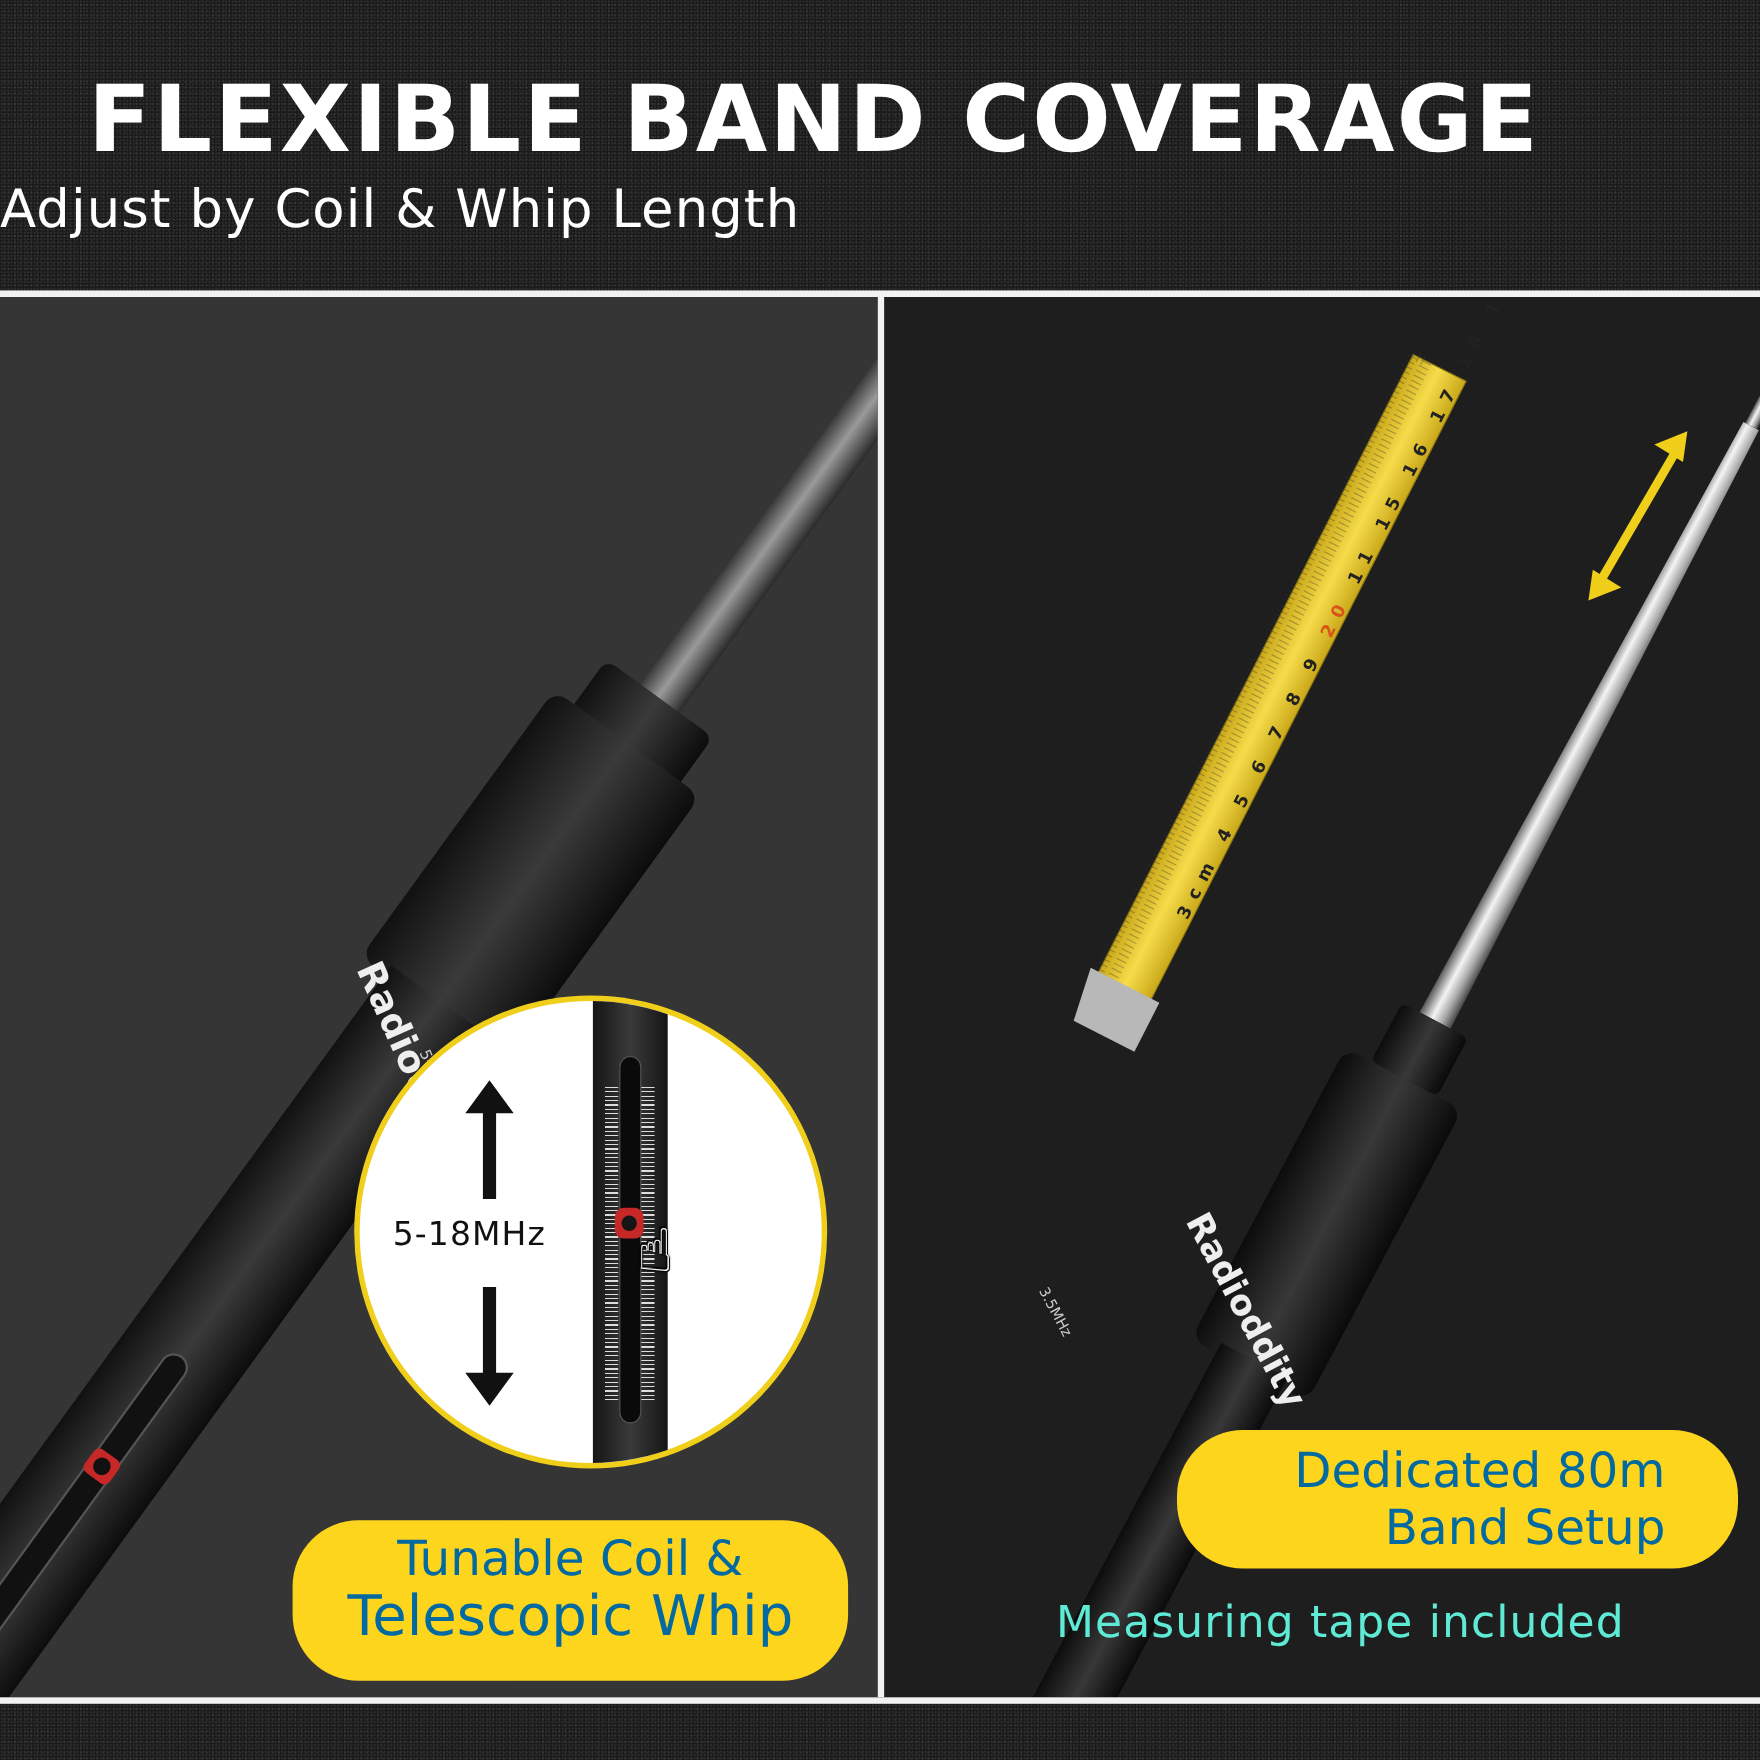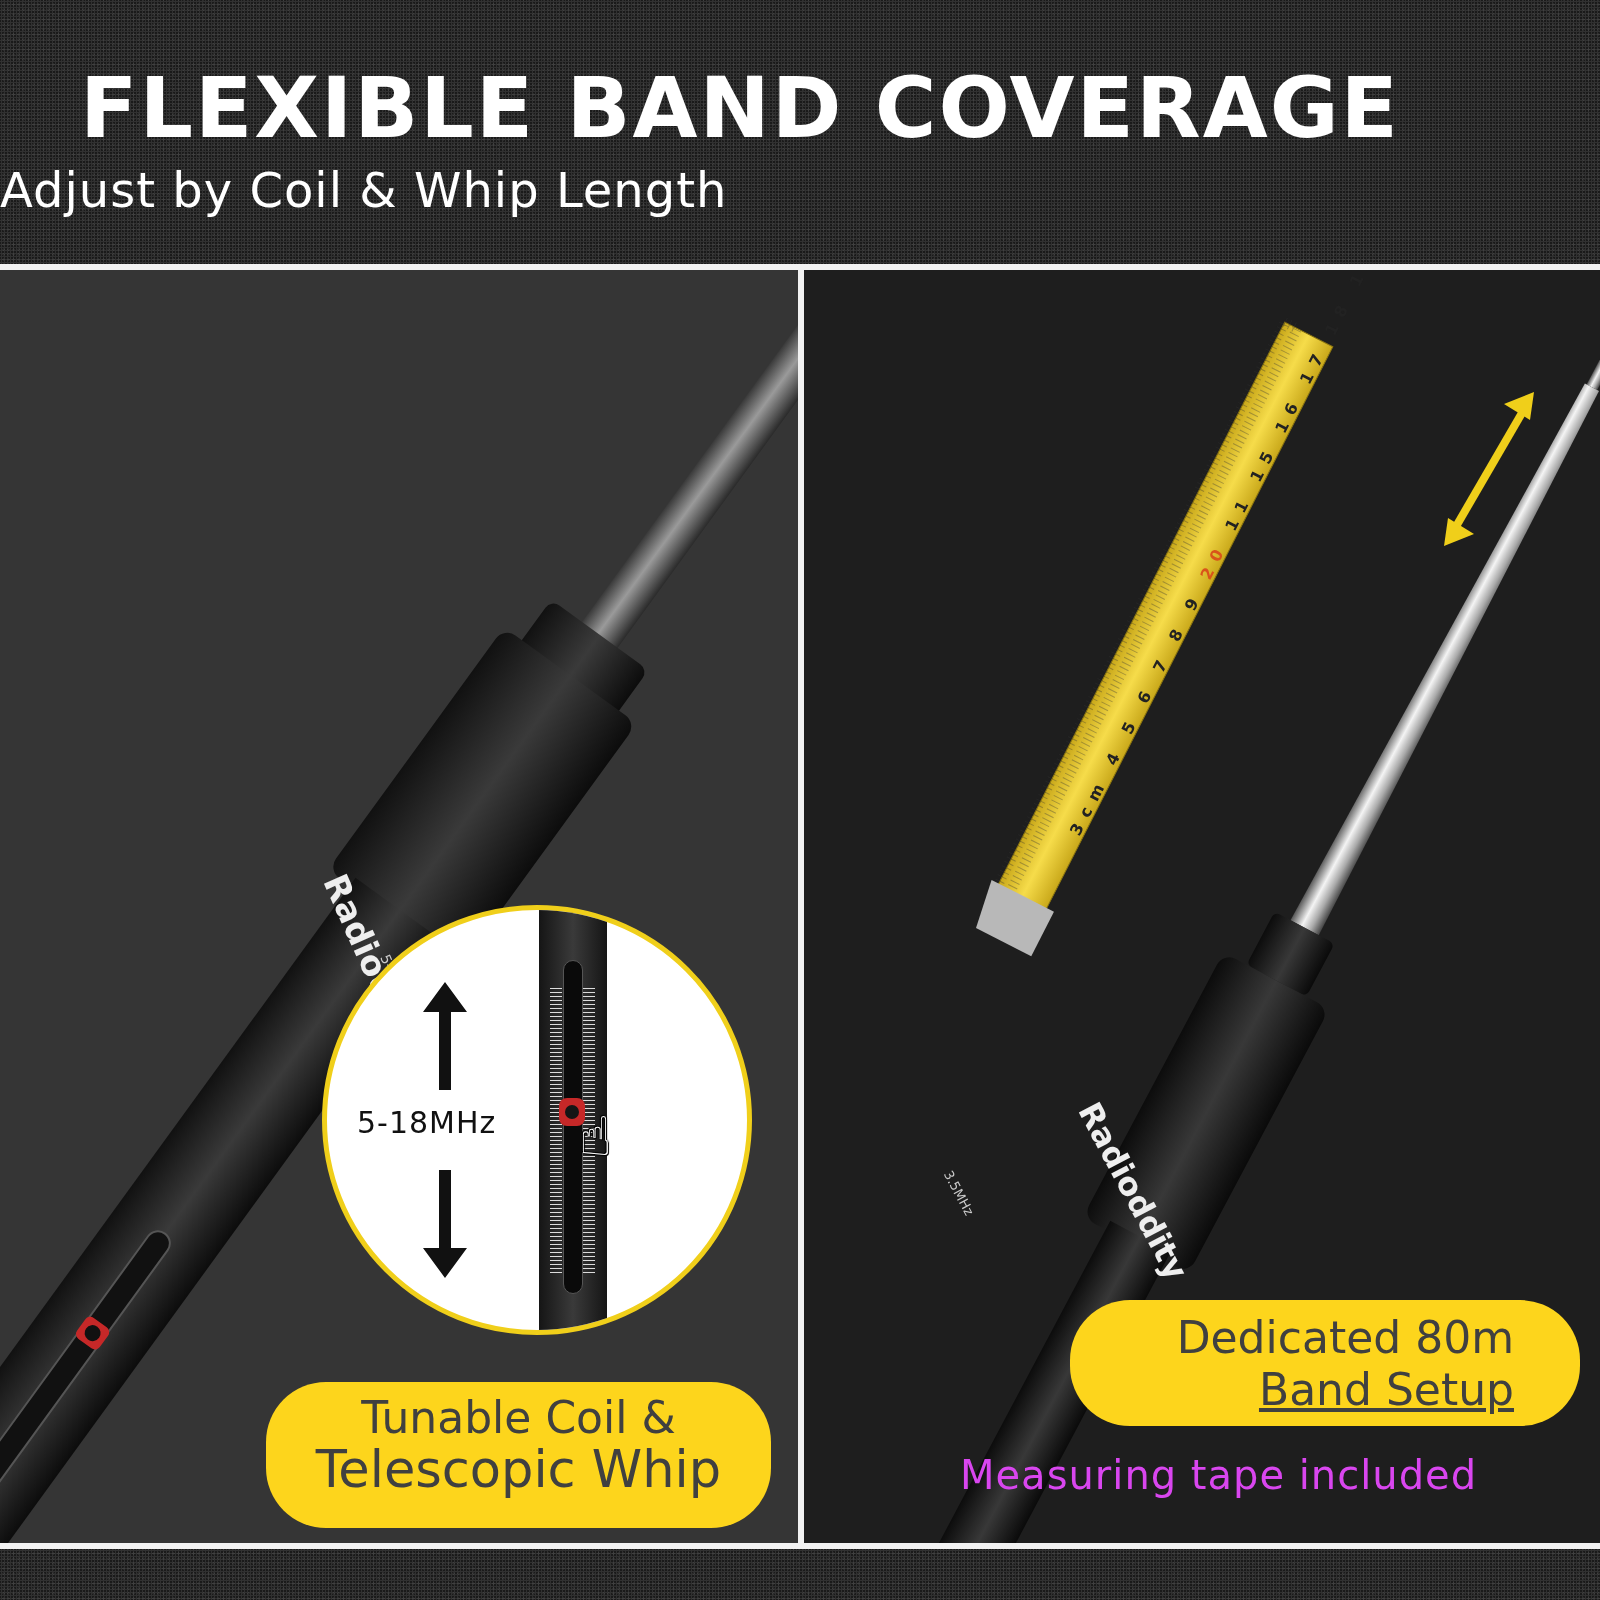--- a/index.html
+++ b/index.html
@@ -13,23 +13,23 @@
   .title{position:absolute;left:0;width:1480px;top:58px;text-align:center;color:#fff;font-weight:bold;font-size:84px;letter-spacing:2px;line-height:100px;}
   .subtitle{position:absolute;left:0;width:1600px;top:160px;text-align:left;color:#fff;font-size:48px;line-height:60px;letter-spacing:1px;}
   .hline{position:absolute;left:0;width:1600px;height:6px;background:#f2f2f2;}
   .panel{position:absolute;top:270px;height:1273px;overflow:hidden;}
   .panel-left{left:0;width:798px;background:#2e2e2e;}
   .panel-right{left:804px;width:796px;background:#202020;}
   .panel-left.grain{background-color:#353535;}
   .panel-right.grain{background-color:#1e1e1e;}
   .vline{position:absolute;left:798px;top:270px;width:6px;height:1273px;background:#f2f2f2;}
   .footer{position:absolute;left:0;top:1549px;width:1600px;height:51px;}
-  .pill{position:absolute;background:#fdd51c;border-radius:60px;color:#404040;text-align:center;}
+  .pill{position:absolute;background:#fdd51c;border-radius:60px;color:#0369a1;text-align:center;}
   .pill span{display:block;}
-  .caption{position:absolute;color:#d946ef;font-size:40px;letter-spacing:1px;}
+  .caption{position:absolute;color:#5eead4;font-size:40px;letter-spacing:1px;}
   .abs{position:absolute;}
   .logo-text{position:absolute;color:#eee;font-weight:bold;font-family:"DejaVu Sans",sans-serif;}
 </style>
 </head>
 <body>
 
 <div class="header grain">
   <div class="title">FLEXIBLE BAND COVERAGE</div>
   <div class="subtitle">Adjust by Coil &amp; Whip Length</div>
 </div>
@@ -140,19 +140,19 @@
     </g>
   </svg>
 
   <div class="abs" style="left:262px;top:560px;font-size:16px;color:#222;font-weight:bold;transform:rotate(-63deg);transform-origin:left top;white-space:nowrap;letter-spacing:9px;">3cm 4 5 6 7 8 9 <span style="color:#d9541a">20</span> 11 15 16 17 18 19  21 32 33 34 35  36 37</div>
 
   <div class="logo-text" style="left:300px;top:826px;font-size:32px;transform:rotate(62deg);transform-origin:left top;">Radioddity</div>
   <div class="logo-text" style="left:150px;top:898px;font-size:13px;font-weight:normal;color:#ccc;transform:rotate(62deg);transform-origin:left top;">3.5MHz</div>
 
   <div class="pill" style="left:266px;top:1030px;width:510px;height:126px;text-align:right;">
     <span style="font-size:44px;line-height:52px;padding-top:12px;padding-right:66px;">Dedicated 80m</span>
-    <span style="font-size:44px;line-height:52px;padding-right:66px;text-decoration:underline;">Band Setup</span>
+    <span style="font-size:44px;line-height:52px;padding-right:66px;">Band Setup</span>
   </div>
   <div class="caption" style="left:156px;top:1182px;">Measuring tape included</div>
 </div>
 
 <div class="hline" style="top:1543px"></div>
 <div class="footer grain"></div>
 
 </body></html>

